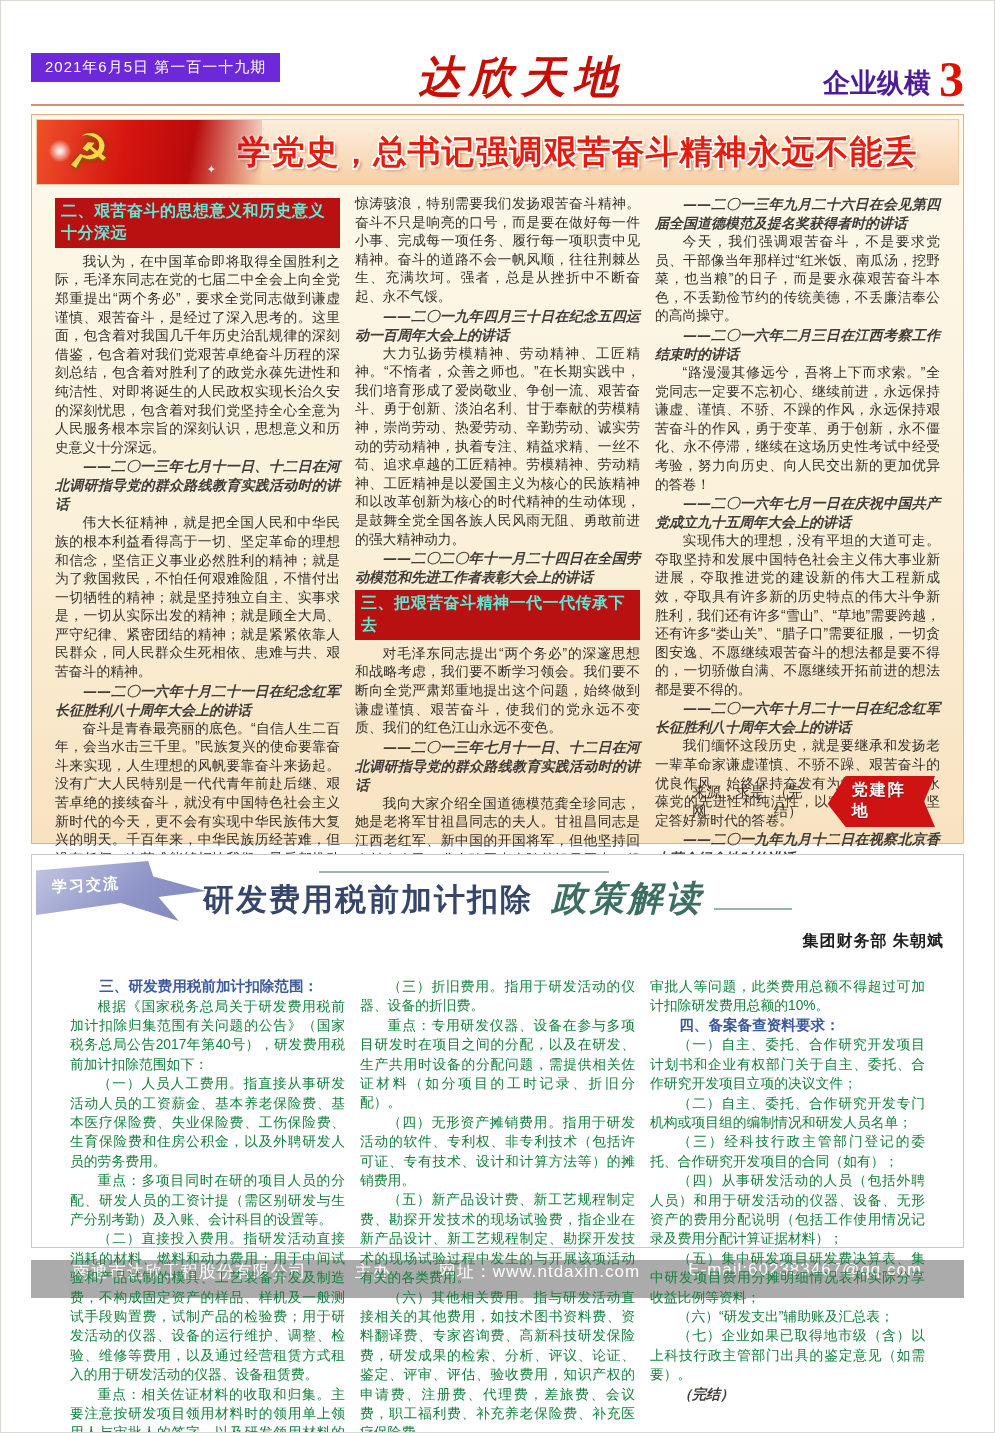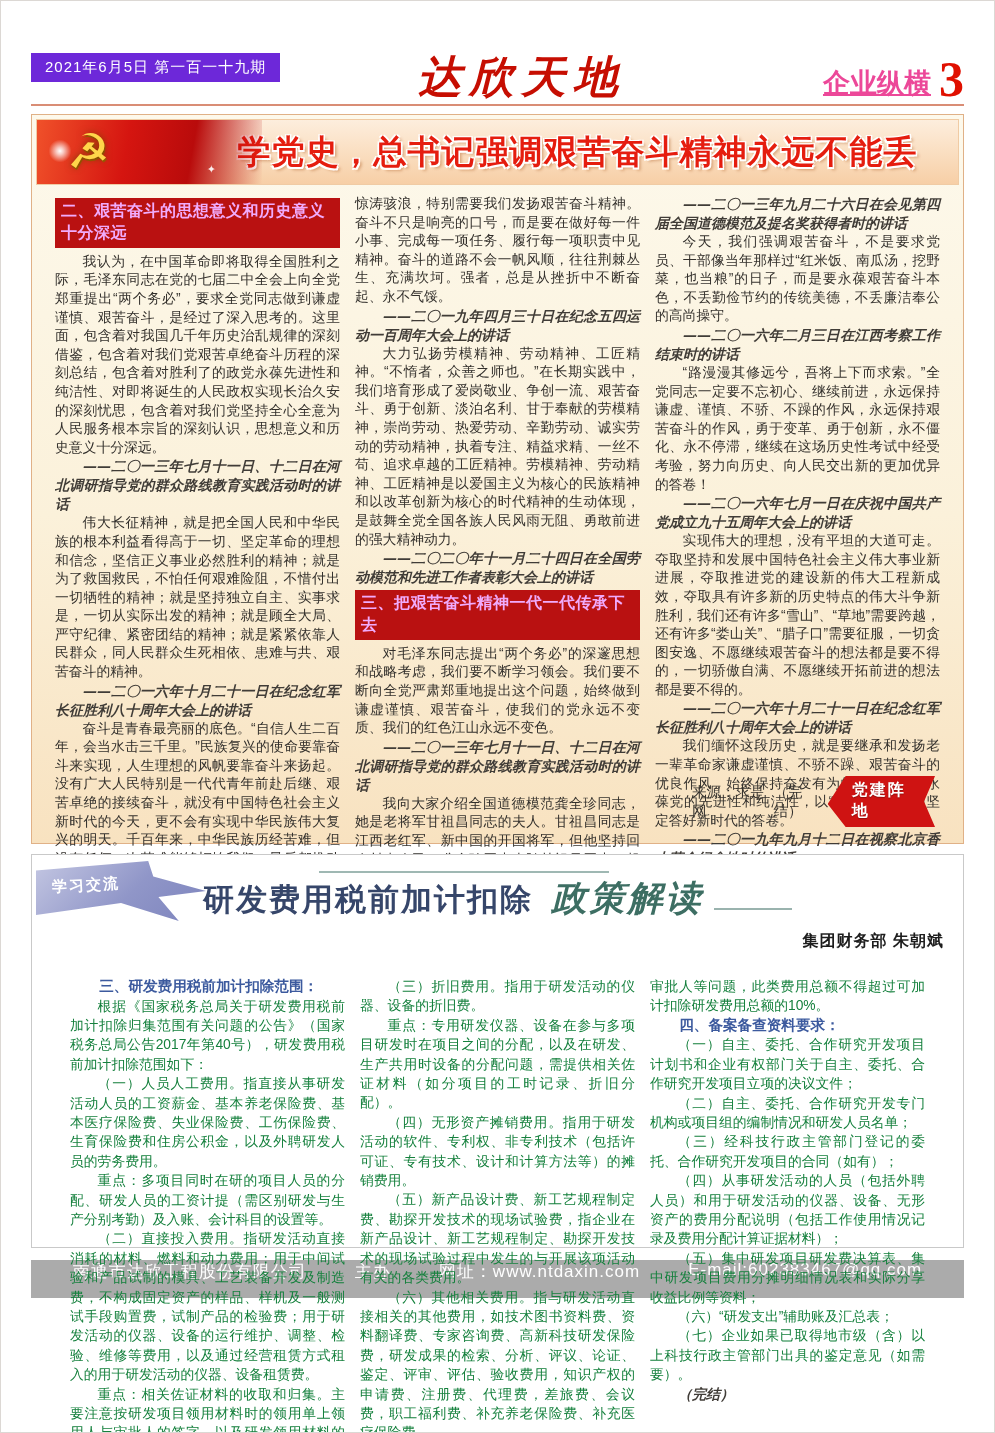--- a/index.html
+++ b/index.html
@@ -5,42 +5,42 @@
   html,body{margin:0;padding:0;background:#f2f0ee;}
   .page{width:995px;height:1433px;background:#fff;position:relative;margin:0 auto;
         font-family:"Liberation Sans","DejaVu Sans",sans-serif;overflow:hidden;
         border:1px solid #dcd8d4;box-sizing:border-box;}
   
   .hdr{margin:52px 30px 0;display:flex;align-items:flex-end;justify-content:space-between;height:46px;}
   .date-box{background:#6d28d9;color:#fff;font-size:15px;padding:5px 14px;align-self:flex-start;letter-spacing:1px;}
   .masthead{font-family:"DejaVu Serif","Liberation Serif",serif;font-style:italic;font-weight:bold;
             font-size:44px;color:#c60e02;letter-spacing:8px;line-height:1;transform:translateX(-30px);}
   .hdr-right{display:flex;align-items:flex-end;gap:8px;}
-  .section-label{font-family:"Liberation Serif","DejaVu Serif",serif;font-weight:900;font-size:27px;color:#ec4899;line-height:1.1;text-decoration:underline;}
+  .section-label{font-family:"Liberation Serif","DejaVu Serif",serif;font-weight:900;font-size:27px;color:#4c1d95;line-height:1.1;}
   .page-num{font-family:"Liberation Serif","DejaVu Serif",serif;font-size:50px;font-weight:bold;color:#e01000;line-height:.8;}
   .hdr-rule{margin:5px 30px 0;border-top:2px solid #d98d75;}
   
   .panel1{margin:8px 30px 0;height:730px;border:1px solid #e0b187;box-sizing:border-box;padding:4px;position:relative;
           background:linear-gradient(180deg,#fdf9ec 0%,#fbf1da 55%,#f8e2c0 100%);}
   .banner{height:64px;position:relative;overflow:hidden;border:1px solid #f0cba4;
           background:linear-gradient(180deg,#fdeedd 0%,#f7cfa6 100%);
           display:flex;align-items:center;justify-content:center;padding-left:160px;}
   .flag{position:absolute;left:0;top:0;bottom:0;width:225px;
         background:linear-gradient(100deg,#f0512a 0%,#d51510 40%,#b90b0b 68%,rgba(185,11,11,0) 100%);}
   .flag::before{content:"";position:absolute;left:10px;top:18px;width:26px;height:26px;
         background:radial-gradient(circle,#fff 0%,rgba(255,255,255,.75) 18%,rgba(255,255,255,0) 62%);}
   .emblem{position:absolute;left:30px;top:50%;transform:translateY(-50%);font-size:48px;color:#ffd64a;
           text-shadow:0 0 7px #7a3c00,1px 2px 0 #9a6000;line-height:1;}
   .sparkle{position:absolute;right:46px;bottom:8px;color:#fff;font-size:11px;opacity:.9;}
   .banner h1{margin:0;font-size:33px;font-weight:900;color:#e51d0f;letter-spacing:1px;white-space:nowrap;
        text-shadow:-1.5px -1.5px 0 #fff,1.5px -1.5px 0 #fff,-1.5px 1.5px 0 #fff,1.5px 1.5px 0 #fff,3px 3px 3px rgba(160,70,10,.4);}
   .cols{display:flex;gap:15px;padding:10px 19px 0;}
   .col{width:289px;}
   
-  .p-hred{background:#b91111;color:#f0abfc;font-weight:bold;font-size:16px;line-height:1.4;
+  .p-hred{background:#b91111;color:#5eead4;font-weight:bold;font-size:16px;line-height:1.4;
           padding:2px 6px 3px;margin:0 0 5px;letter-spacing:.5px;}
   .col .p-hred{margin-top:3px;}
   .p-body,.p-cont{font-size:13.8px;line-height:18.6px;text-align:justify;color:#33302c;margin:0;}
   .p-body{text-indent:2em;}
   .p-cite{font-family:"DejaVu Serif","Liberation Serif",serif;font-style:italic;font-weight:600;
           font-size:14px;line-height:19px;text-indent:2em;text-align:justify;color:#403c37;margin:0;}
   .source-row{position:absolute;left:660px;right:28px;bottom:16px;display:flex;align-items:center;
               font-size:14.5px;color:#33302c;}
   .badge{background:#cf1312;color:#fff;font-weight:bold;font-size:16px;letter-spacing:2px;
          padding:4px 16px 5px 24px;clip-path:polygon(18px 0,100% 0,calc(100% - 11px) 50%,100% 100%,18px 100%,0 55%);

